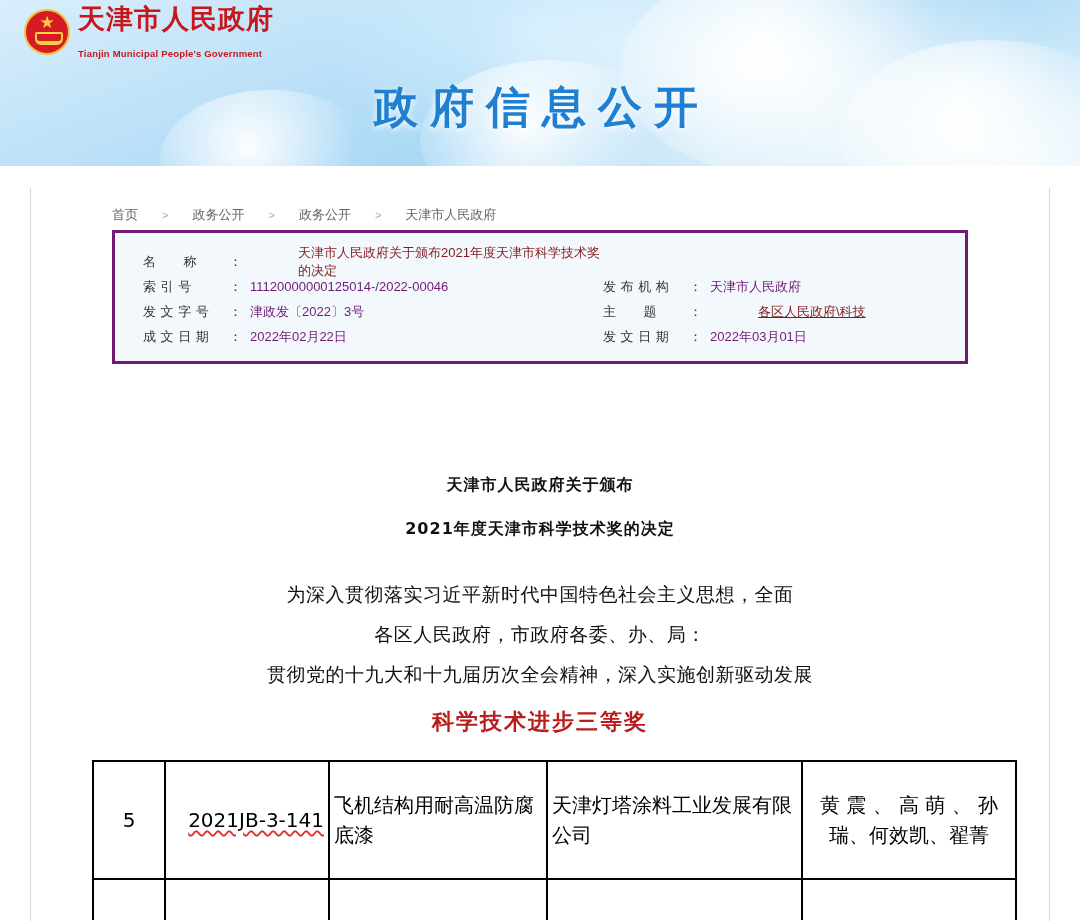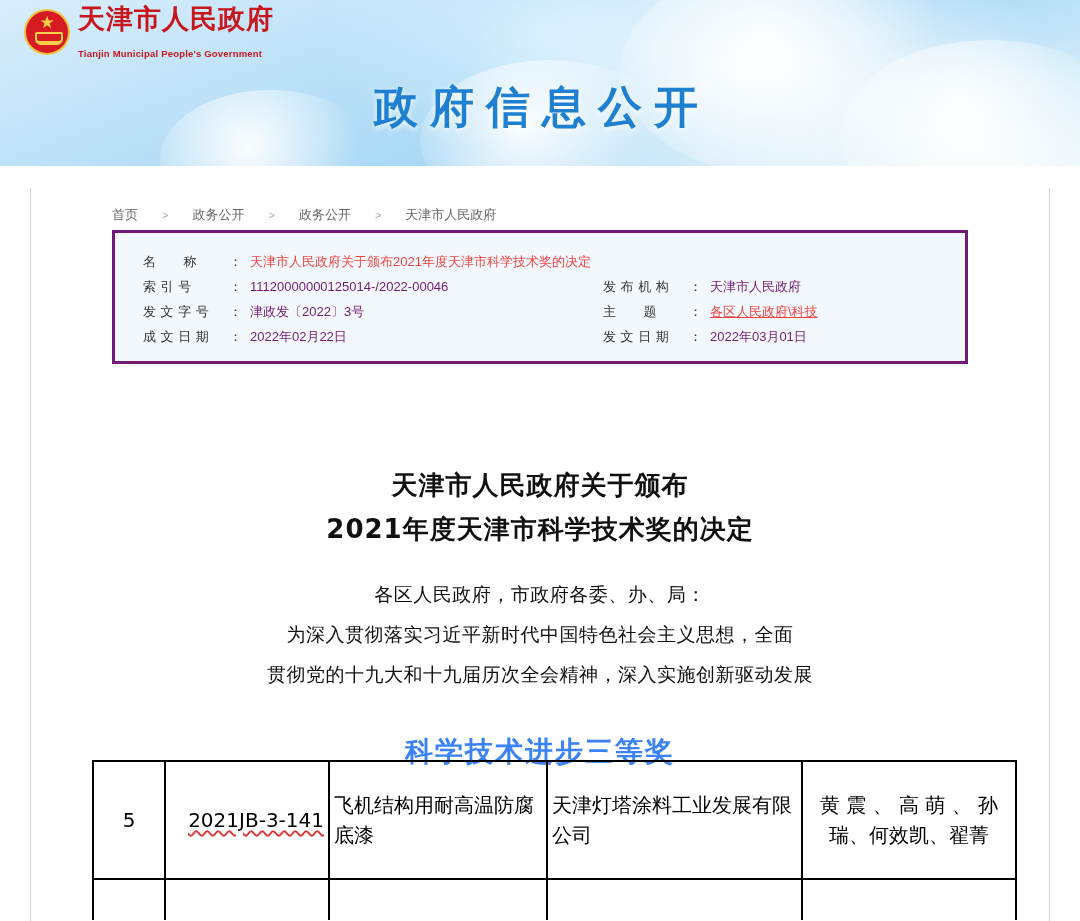--- a/index.html
+++ b/index.html
@@ -199,32 +199,32 @@
     text-align: justify;
   }
   .meta-colon {
     color: #333;
     margin-right: 8px;
   }
   .meta-value {
     color: #2a6fb5;
   }
   .meta-value.plain { color: #701a75; }
-  .meta-value.link { color: #ef4444; }
+  .meta-value.link { color: #7f1d1d; margin-left: 48px; }
   .meta-value.under { text-decoration: underline; }
 
   
   .doc-title {
     position: absolute;
     left: 0;
     right: 0;
     top: 275px;
     text-align: center;
     font-family: "DejaVu Sans", sans-serif;
-    font-size: 26px;
+    font-size: 16px;
     font-weight: bold;
     color: #111;
     line-height: 44px;
     letter-spacing: 1px;
   }
   .doc-para {
     position: absolute;
     left: 0;
     right: 0;
     top: 386px;
@@ -236,25 +236,24 @@
     letter-spacing: 0.5px;
   }
   .doc-para .p-line { display: block; }
   .award-heading {
     position: absolute;
     left: 0;
     right: 0;
     top: 519px;
     text-align: center;
     font-family: "DejaVu Serif", serif;
-    font-size: 28px;
+    font-size: 22px;
     font-weight: bold;
-    color: #3b82f6;
+    color: #b91c1c;
     letter-spacing: 2px;
-    margin-top: 26px;
   }
 
   
   .award-table {
     position: absolute;
     left: 92px;
     top: 572px;
     width: 873px;
     border-collapse: collapse;
     table-layout: fixed;
@@ -371,22 +370,22 @@
       </div>
 
     </div>
 
     <div class="doc-title">
       <div>天津市人民政府关于颁布</div>
       <div>2021年度天津市科学技术奖的决定</div>
     </div>
 
     <div class="doc-para">
+      <span class="p-line">为深入贯彻落实习近平新时代中国特色社会主义思想，全面</span>
       <span class="p-line">各区人民政府，市政府各委、办、局：</span>
-      <span class="p-line">为深入贯彻落实习近平新时代中国特色社会主义思想，全面</span>
       <span class="p-line">贯彻党的十九大和十九届历次全会精神，深入实施创新驱动发展</span>
     </div>
 
     <div class="award-heading">科学技术进步三等奖</div>
 
     <table class="award-table">
       <tbody>
         <tr class="row-tall">
           <td class="td-no">5</td>
           <td class="td-code">

